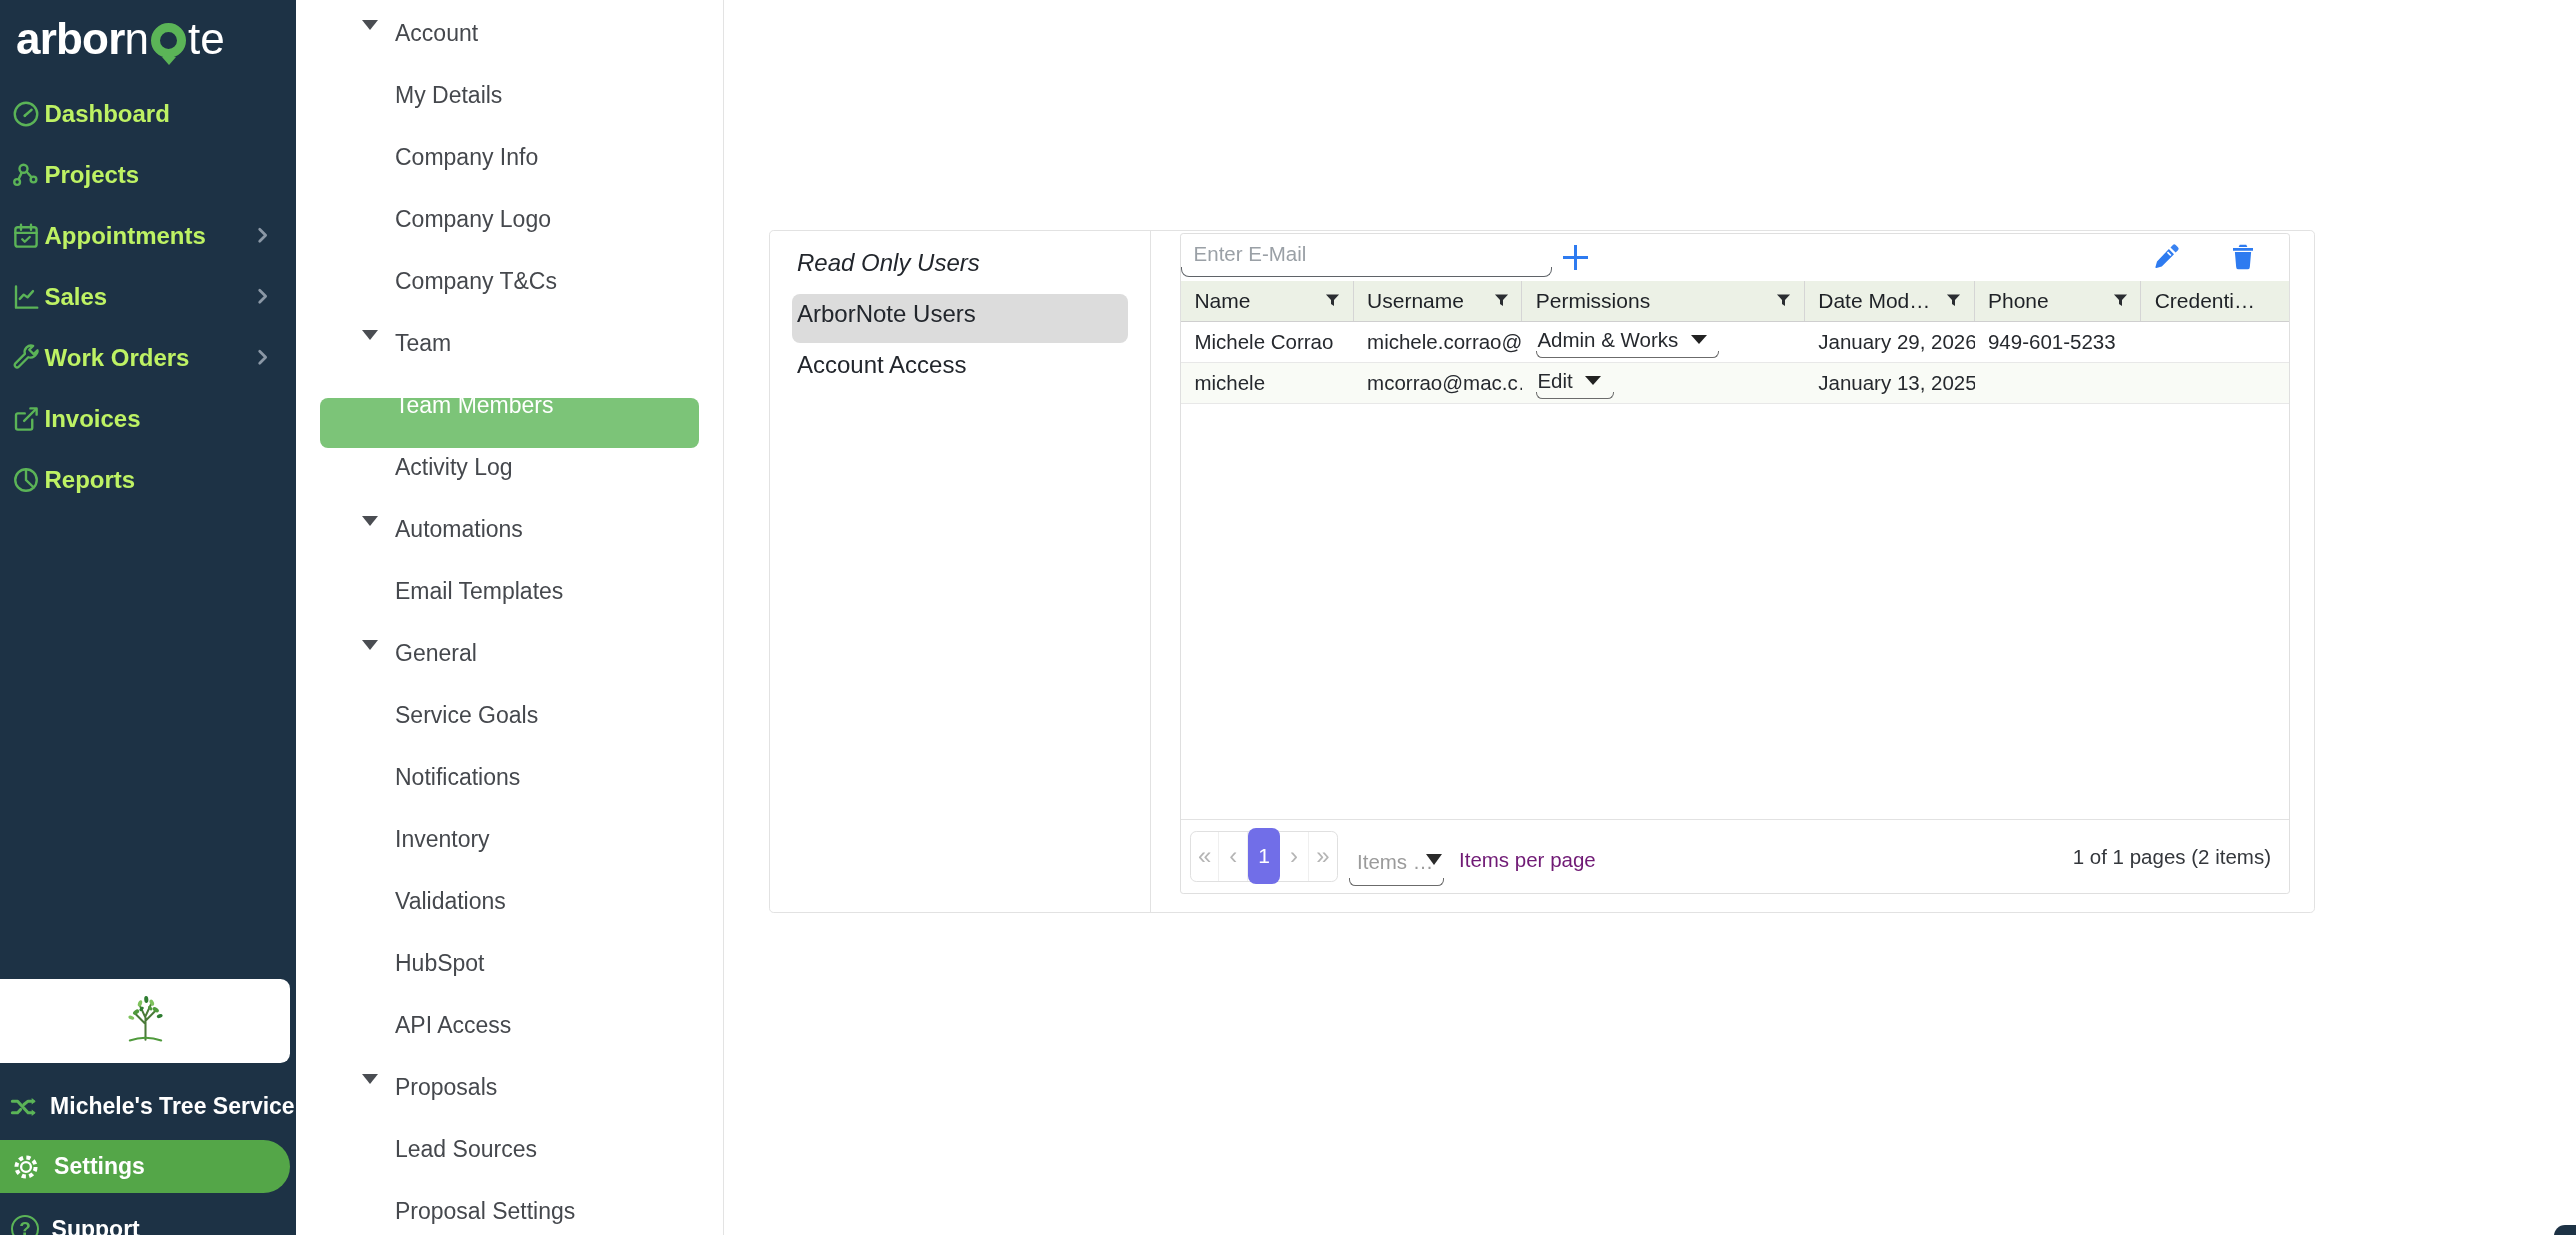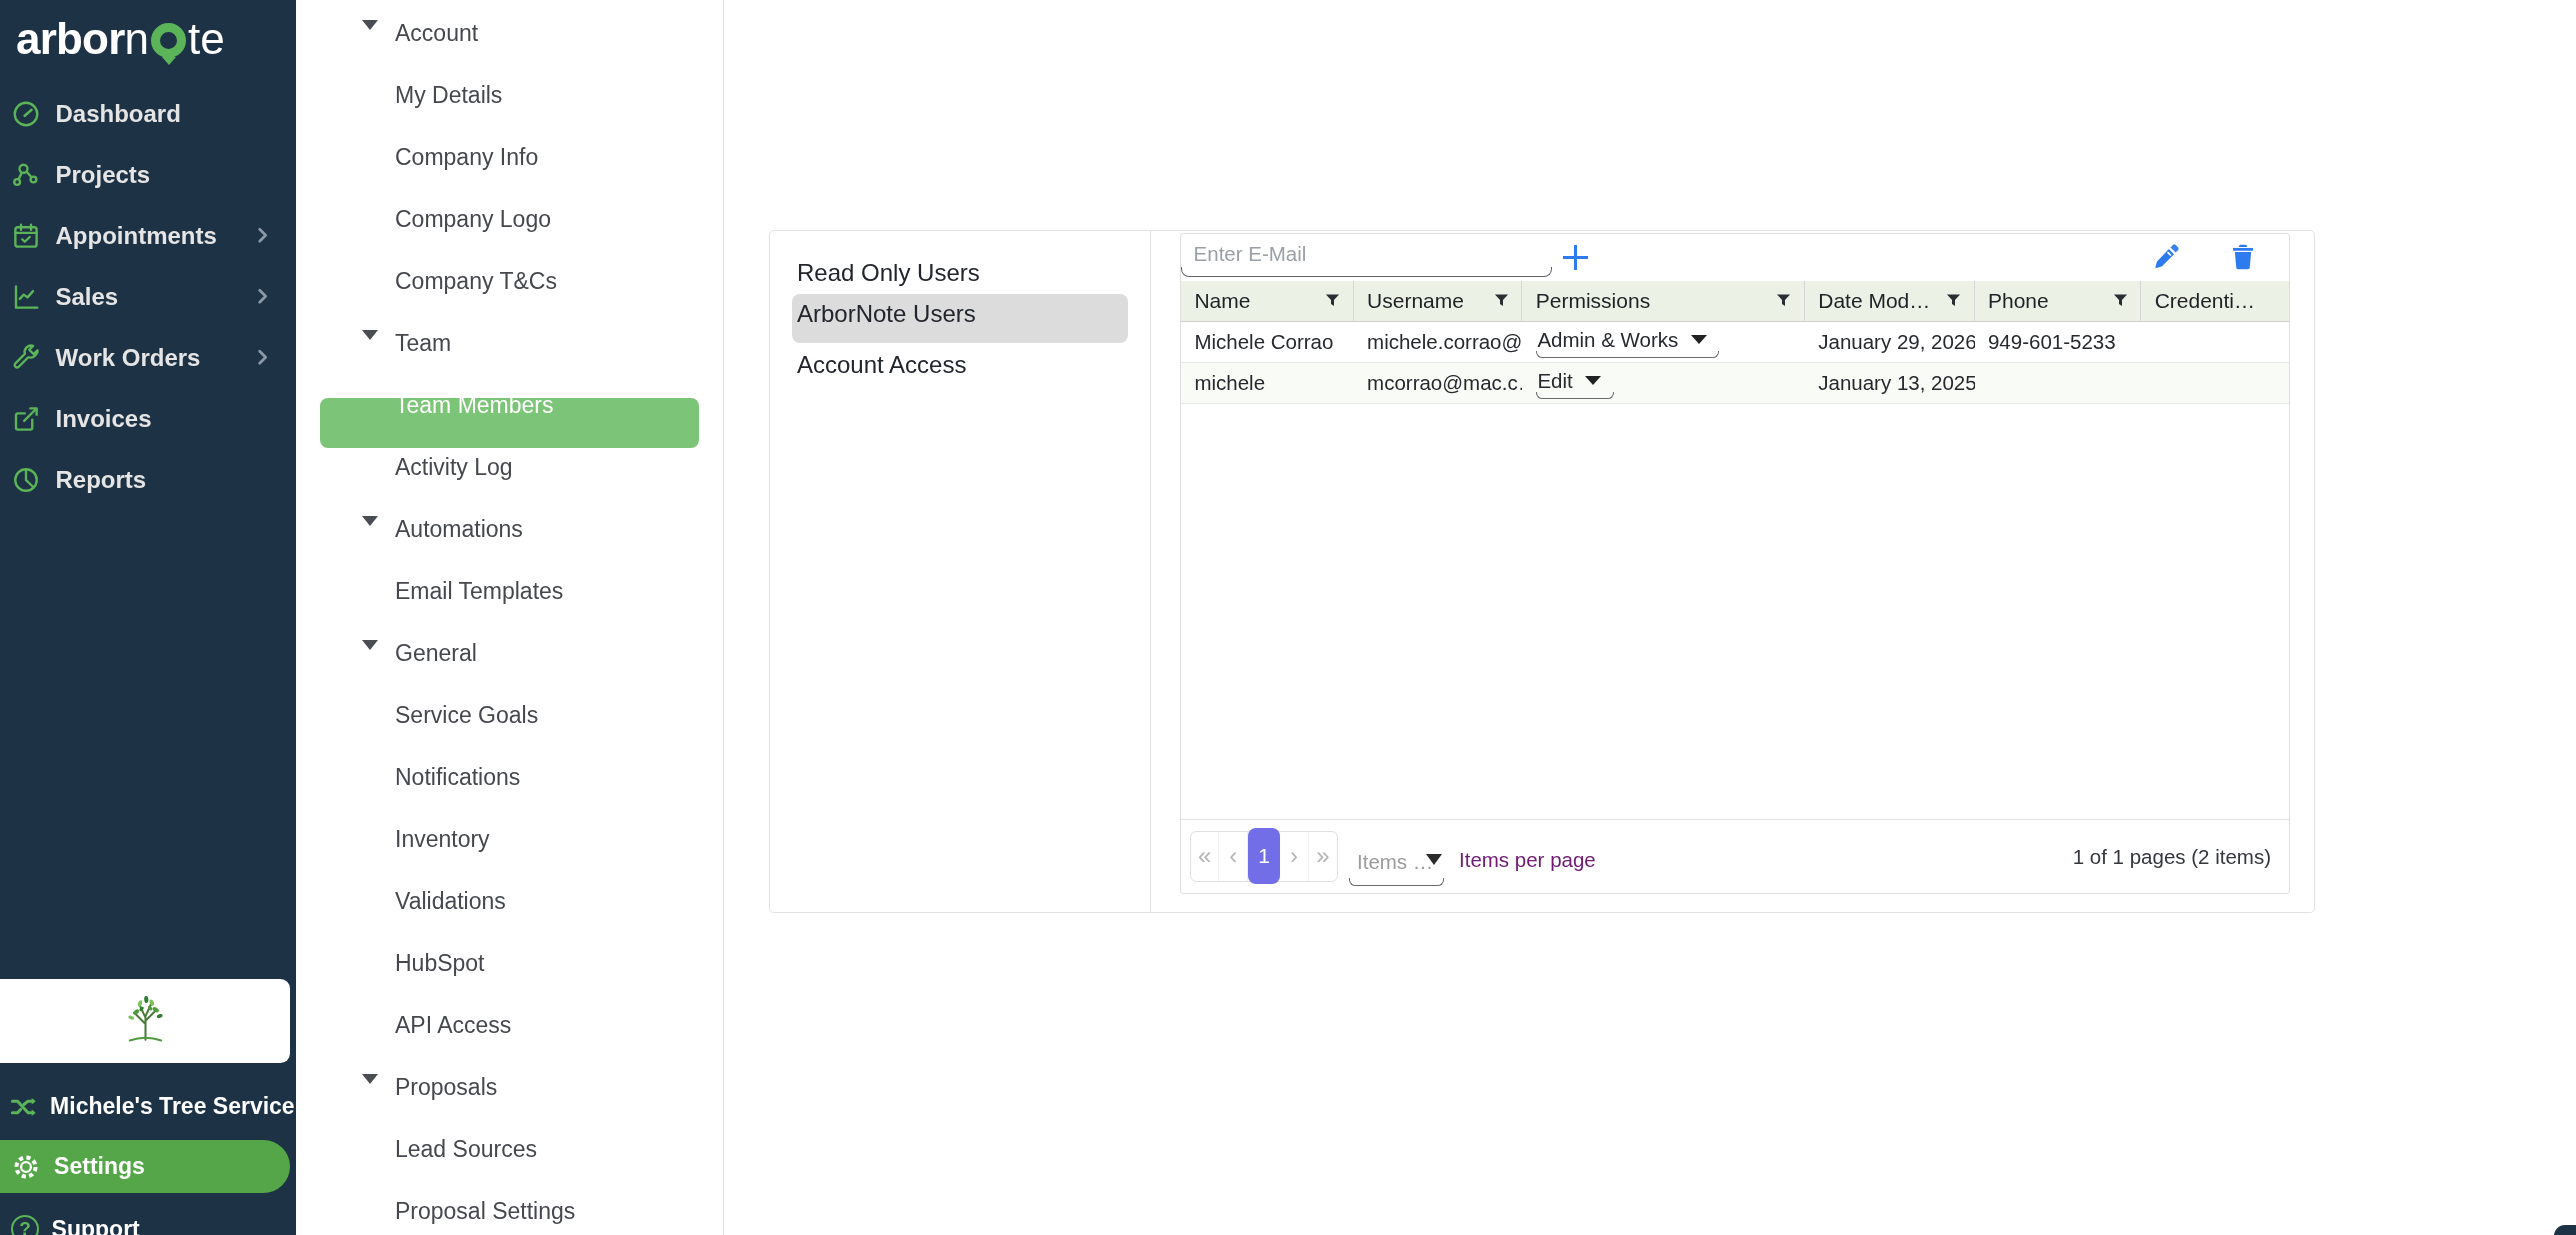--- a/index.html
+++ b/index.html
@@ -22,21 +22,21 @@
   .logo{position:absolute;left:16px;top:9.5px;height:58px;display:flex;align-items:center;color:#fff;font-size:44px;cursor:pointer;white-space:nowrap;}
   .logo-bold{font-weight:700;letter-spacing:-0.8px;}
   .logo-light{font-weight:300;letter-spacing:0px;}
   .pin{position:relative;display:inline-block;width:35px;height:35px;margin:4.7px 1.6px 0 2.4px;}
   .pin .ring{position:absolute;left:0;top:0;width:35px;height:35px;border:9.5px solid var(--brand-green);border-radius:50%;}
   .pin .tail{position:absolute;left:10.3px;bottom:-7px;width:0;height:0;border-left:7px solid transparent;border-right:7px solid transparent;border-top:8.7px solid var(--brand-green);}
   .nav{position:absolute;left:0;top:83px;width:296px;}
   .nav-item{position:relative;height:61px;display:flex;align-items:center;cursor:pointer;}
   .nav-icon{width:32px;height:32px;margin-left:9.5px;display:flex;align-items:center;justify-content:center;color:var(--brand-green);}
   .nav-icon svg{width:30px;height:30px;}
-  .nav-label{margin-left:14px;color:#e5e5e5;font-size:24px;font-weight:600;}
+  .nav-label{margin-left:3px;color:#bef264;font-size:24px;font-weight:600;}
   .nav-chevron{position:absolute;right:24px;color:#8b98a6;display:flex;}
   .nav-chevron svg{width:20.5px;height:20.5px;}
 
   .logo-box{position:absolute;left:0;top:979px;width:290px;height:84px;background:#fff;border-radius:0 9.5px 9.5px 0;display:flex;align-items:center;justify-content:center;}
   .company-row{position:absolute;left:0;top:1083px;width:296px;height:47px;display:flex;align-items:center;cursor:pointer;}
   .company-row .nav-icon svg{width:28px;height:28px;}
   .company-label{margin-left:12.6px;color:#fff;font-size:23px;font-weight:700;white-space:nowrap;}
   .settings-row{position:absolute;left:0;top:1140px;width:290px;height:53px;background:var(--settings-active-green);border-radius:0 27px 27px 0;display:flex;align-items:center;cursor:pointer;}
   .settings-row .nav-icon{color:#fff;}
   .settings-row .nav-icon svg{width:28px;height:28px;}
@@ -318,21 +318,21 @@
         <span class="sm-label">Lead Sources</span>
       </div>
       <div class="sm-item">
         <span class="sm-label">Proposal Settings</span>
       </div>
     </div>
 
   <main>
     <section class="card">
       <div id="tabs-host">
-          <div class="tab" style="top: 28px;">
+          <div class="tab" style="top: 18px; font-style: italic;">
             <span>Read Only Users</span>
           </div>
           <div class="tab active" style="top: 69px;">
             <span class="tab-pill" style="position: absolute;"></span>
             <span>ArborNote Users</span>
           </div>
           <div class="tab" style="top: 120px;">
             <span>Account Access</span>
           </div>
         </div>

